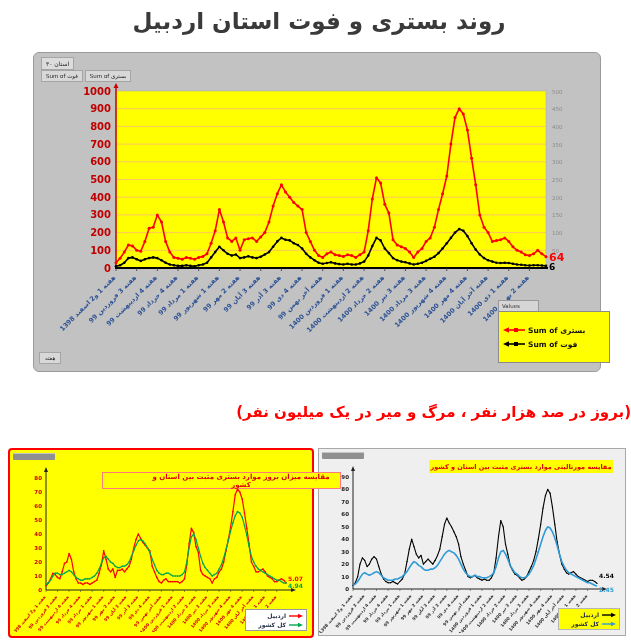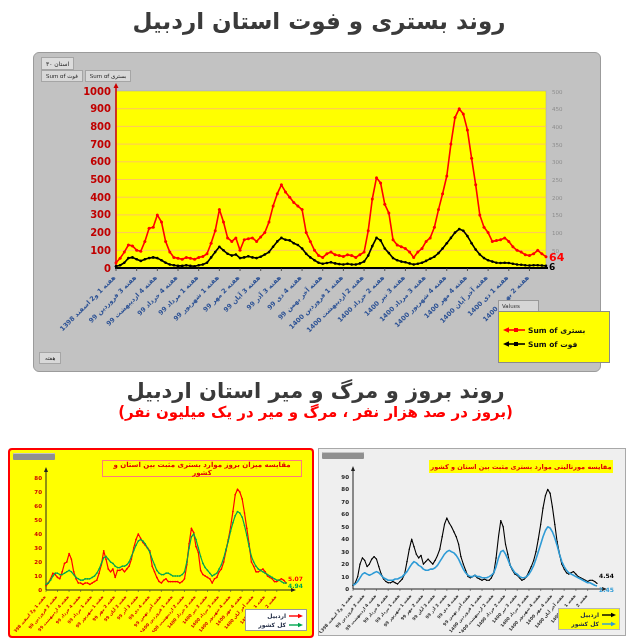--- a/index.html
+++ b/index.html
@@ -1,21 +1,21 @@
 <!DOCTYPE html>
 <html><head>
 <meta charset="utf-8">
 <style>
   html,body{margin:0;padding:0;background:#fff;}
   #page{position:relative;width:631px;height:640px;background:#ffffff;overflow:hidden;
         font-family:"DejaVu Sans",sans-serif;}
   .abs{position:absolute;}
   .t1{top:8px;left:0;right:0;text-align:center;font-size:23px;font-weight:bold;color:#3a3a3a;direction:rtl;margin-left:7px;}
   .t2{top:379px;left:0;right:0;text-align:center;font-size:21px;font-weight:bold;color:#3a3a3a;direction:rtl;}
-  .t2sub{top:403px;left:0;right:0;text-align:center;font-size:15px;font-weight:bold;color:#ff0000;direction:rtl;}
+  .t2sub{top:403px;left:0;right:0;font-size:15px;font-weight:bold;color:#ff0000;direction:rtl;}
 
   .main-panel{left:33px;top:52px;width:566px;height:318px;background:#c2c2c2;
               border:1px solid #9b9b9b;border-radius:6px;}
   .sheet-tab{left:7px;top:4px;height:11px;padding:0 4px;background:#dcdcdc;border:1px solid #a5a5a5;
              font-size:6px;line-height:11px;color:#222;direction:rtl;z-index:3;}
   .fields{left:7px;top:17px;display:flex;gap:2px;z-index:3;}
   .field-btn{height:10px;padding:0 4px;background:#d8d8d8;border:1px solid #a5a5a5;
              font-size:5.5px;line-height:10px;color:#222;}
   .week-btn{left:5px;top:299px;height:10px;padding:0 5px;background:#d8d8d8;border:1px solid #a5a5a5;
             font-size:5.5px;line-height:10px;color:#222;z-index:3;}
@@ -31,21 +31,21 @@
                      font-size:6px;font-weight:bold;color:#1f2a44;direction:ltr;}
 
   .mini-left{left:8px;top:448px;width:302px;height:186px;background:#ffff00;
              border:2px solid #ff0000;border-radius:4px;}
   .mini-right{left:318px;top:448px;width:306px;height:186px;background:#efefef;
               border:1px solid #a8a8a8;border-radius:0;}
   .corner-tag{left:3px;top:3px;width:42px;height:7px;background:#909090;border-radius:1px;z-index:3;
               box-shadow:inset 0 1px 0 #c5c5c5;}
   .mini-title{font-weight:bold;color:#e00000;display:flex;align-items:center;justify-content:center;
               direction:rtl;z-index:3;text-align:center;}
-  #inc-title{left:92px;top:10px;width:198px;height:15px;background:#ffff00;border:1px solid #ff7b7b;font-size:7px;}
+  #inc-title{left:92px;top:22px;width:198px;height:15px;background:#ffff00;border:1px solid #ff7b7b;font-size:7px;padding-left:39px;}
   #mort-title{left:110px;top:11px;width:184px;height:13px;background:#ffff00;font-size:6.5px;}
   #legend-incidence{right:5px;bottom:5px;width:54px;background:#ffffff;border:1px solid #9a9a9a;gap:2px;padding:2px 3px;}
   #legend-mortality{right:5px;bottom:5px;width:54px;background:#ffff00;border:1px solid #b5b5b5;gap:2px;padding:2px 3px;}
 </style>
 </head>
 <body>
 
 <div id="page">
 
   <div class="abs t1">روند بستری و فوت استان اردبیل</div>
@@ -363,21 +363,20 @@
             <line x1="5" y1="4" x2="22" y2="4" stroke="#000000" stroke-width="1.6"></line>
             <polygon points="0,4 6,1.2 6,6.8" fill="#000000"></polygon>
             <rect x="11" y="2" width="4" height="4" fill="#000000"></rect>
           </svg>
           <span>Sum of فوت</span>
         </div>
       </div>
     <div class="abs week-btn">هفته</div>
   </div>
 
-  <div class="abs t2">روند بروز و مرگ و میر استان اردبیل</div>
   <div class="abs t2sub">(بروز در صد هزار نفر ، مرگ و میر در یک میلیون نفر)</div>
 
   <div class="abs mini-left">
     <div class="abs corner-tag"></div>
     <div class="abs mini-title" id="inc-title">مقایسه میزان بروز موارد بستری مثبت بین استان و کشور</div>
     <svg class="abs chart" id="inc-chart-svg" width="298" height="182">
         <text x="32" y="142" text-anchor="end" font-size="5.5" font-weight="bold" fill="#cc0000">0</text>
         <text x="32" y="128" text-anchor="end" font-size="5.5" font-weight="bold" fill="#cc0000">10</text>
         <text x="32" y="114" text-anchor="end" font-size="5.5" font-weight="bold" fill="#cc0000">20</text>
         <text x="32" y="100" text-anchor="end" font-size="5.5" font-weight="bold" fill="#cc0000">30</text>

